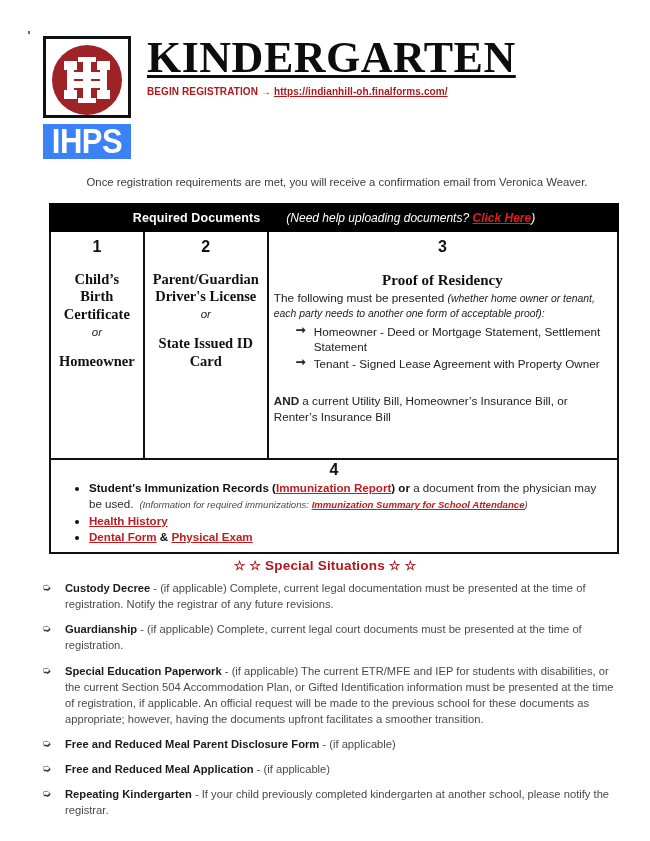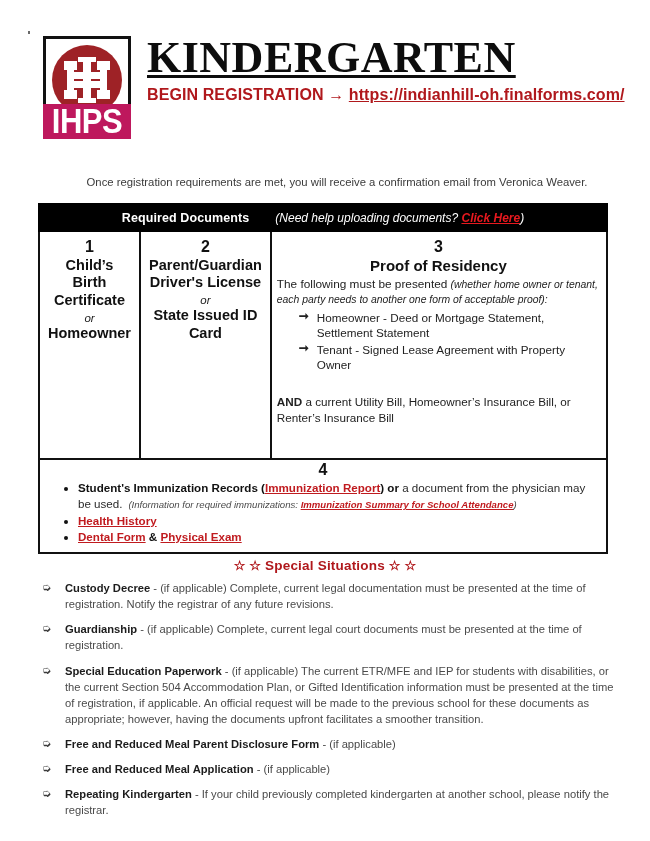--- a/index.html
+++ b/index.html
@@ -66,23 +66,23 @@
     background: #9e2226;
   }
   .logo-mono {
     position: absolute;
     left: 50%; top: 41px;
     transform: translate(-50%,-50%);
     width: 50px; height: 46px;
   }
   .logo-bottom {
     position: absolute;
-    left: 3px; top: 68px;
+    left: 3px; top: 88px;
     width: 88px; height: 35px;
-    background: #be185d;
+    background: #3b82f6;
     box-sizing: border-box;
     display: flex;
     align-items: center;
     justify-content: center;
   }
   .logo-bottom span {
     color: #fff;
     font-family: "Liberation Sans", sans-serif;
     font-weight: bold;
     font-size: 31px;
@@ -104,21 +104,21 @@
     letter-spacing: 0.5px;
     color: #0d0d0d;
     margin: 0;
     text-decoration: underline;
     text-underline-offset: 3px;
     text-decoration-thickness: 3px;
   }
   .main-title .ln { display: block; }
   .begin-line {
     margin-top: 7px;
-    font-size: 16px;
+    font-size: 10px;
     font-weight: bold;
     color: #b0181c;
     letter-spacing: 0.1px;
     white-space: nowrap;
   }
   .begin-line a {
     color: #b0181c;
     text-decoration: underline;
   }
 
@@ -129,21 +129,21 @@
     top: 176px;
     width: 650px;
     text-align: center;
     font-size: 11.3px;
     color: #3a3a3a;
   }
 
   
   .doc-table {
     position: absolute;
-    left: 38px;
+    left: 49px;
     top: 203px;
     width: 570px;
     box-sizing: border-box;
   }
   .table-head {
     background: #000;
     color: #fff;
     height: 29px;
     display: flex;
     align-items: center;
@@ -180,21 +180,22 @@
     font-size: 16px;
     line-height: 1.05;
     color: #111;
     text-align: center;
   }
   .col-title {
     font-size: 14.5px;
     font-weight: bold;
     line-height: 1.22;
     color: #111;
-    margin-top: 1px;
+    margin-top: 15px;
+    font-family: Liberation Serif, serif;
   }
   .or {
     font-style: italic;
     font-size: 11.5px;
     color: #222;
     margin: 2px 0 1px 0;
   }
   .col3 .col-title { text-align: center; font-size: 15px; }
 
   .res-intro {

